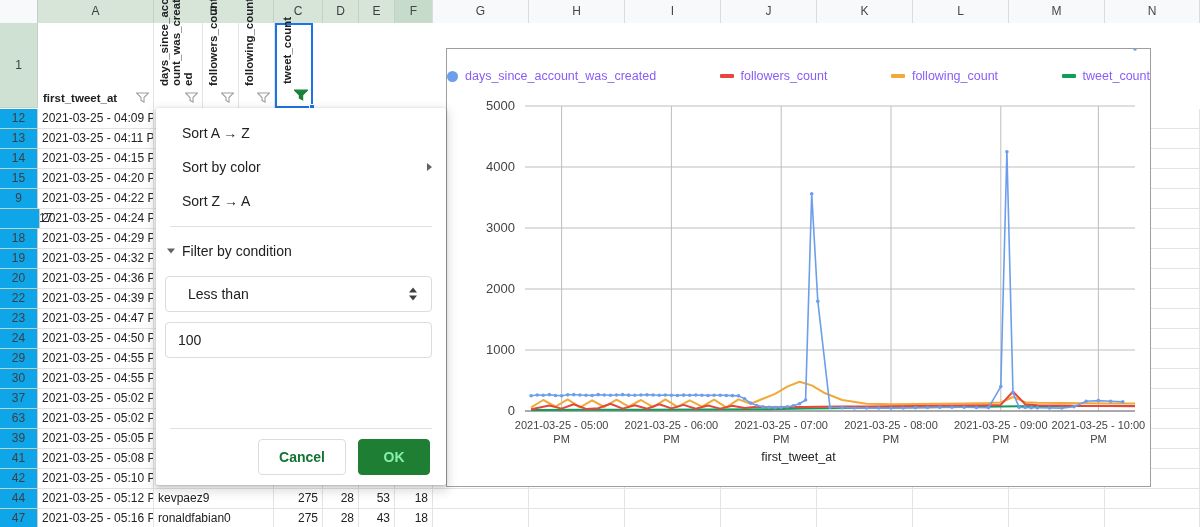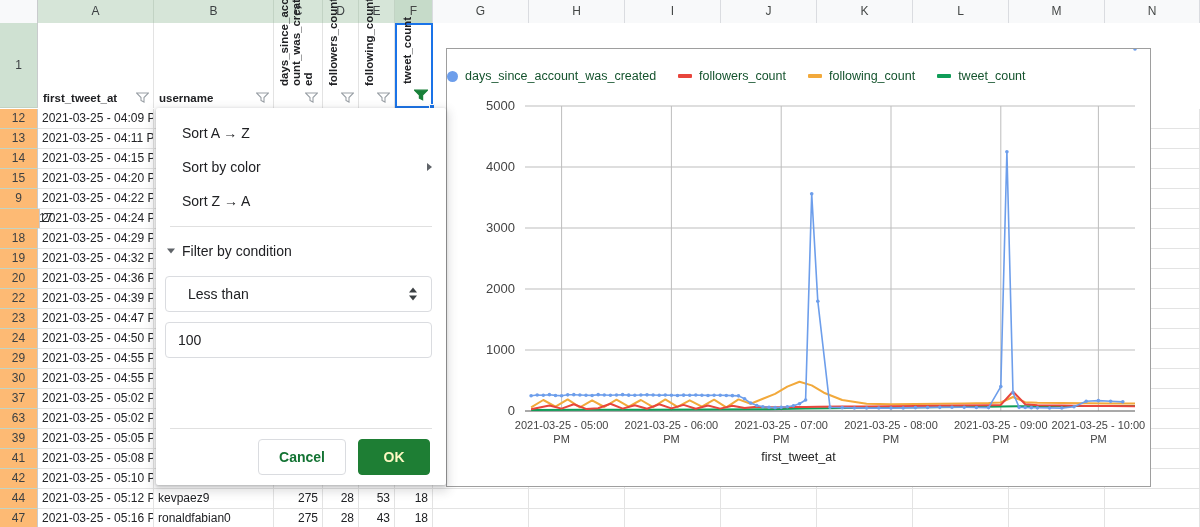--- a/index.html
+++ b/index.html
@@ -25,21 +25,21 @@
     text-align: center; font-size: 12px; color: #444746;
     background: #f8f9fa;
     border-right: 1px solid #dadce0;
   }
   .colhead.green { background: #d6e5d8; color: #3c4043; border-right: 1px solid #c2d3c4; }
   .colhead.corner { background: #f8f9fa; border-right: 1px solid #c9cbcd; }
   .colhead.sel { background: #c6dbc9; }
 
   .rowhead {
     position: absolute; left: 0; width: 38px;
-    background: #fdba74; color: #3c4043;
+    background: #0ea5e9; color: #3c4043;
     font-size: 12px; text-align: center;
     border-bottom: 1px solid #c2d3c4;
     border-right: 1px solid #c9cbcd;
   }
   .rowhead.tall { background: #cfe1d2; }
 
   .gridrow {
     position: absolute; left: 38px; height: 20px;
     border-bottom: 1px solid #e3e3e3;
     display: flex; align-items: center;
@@ -161,34 +161,34 @@
     position: absolute; left: 14px; right: 14px; bottom: 56px;
     height: 1px; background: #e0e0e0;
   }
   .btn {
     height: 36px; min-width: 88px; border-radius: 4px;
     font-size: 14px; font-weight: bold;
     display: flex; align-items: center; justify-content: center;
     cursor: pointer;
   }
   .btn.cancel { background: #fff; color: #137333; border: 1px solid #dadce0; }
-  .btn.ok { background: #1e7e34; color: #fef9c3; border: 1px solid #1e7e34; min-width: 72px; }
+  .btn.ok { background: #1e7e34; color: #86efac; border: 1px solid #1e7e34; min-width: 72px; }
 
   
   .chart-panel {
     position: absolute; left: 446px; top: 48px;
     width: 705px; height: 439px;
     background: #fff;
     border: 1px solid #9e9e9e;
     z-index: 20;
   }
   .chart-legend {
     position: absolute; left: 0; right: 0; top: 20px;
-    display: flex; justify-content: flex-start; align-items: center; gap: 22px;
-    font-size: 12.5px; color: #14532d;
+    display: flex; justify-content: space-between; align-items: center; gap: 22px;
+    font-size: 12.5px; color: #8b5cf6;
   }
   .lg { display: flex; align-items: center; gap: 7px; white-space: nowrap; }
   .lg-dot { width: 11px; height: 11px; border-radius: 50%; }
   .lg-bar { width: 14px; height: 4px; border-radius: 1px; }
   .plot { position: absolute; left: 0; top: 0; width: 705px; height: 439px; }
   .axis-title {
     position: absolute; left: 0; right: 0; bottom: 22px;
     text-align: center; font-size: 12.5px; color: #222;
   }
 </style>
@@ -214,26 +214,20 @@
     <div class="colhead" style="width:96px">L</div>
     <div class="colhead" style="width:96px">M</div>
     <div class="colhead" style="width:95px">N</div>
   </div>
 
   <div class="rowhead tall" style="top:23px;height:85px;line-height:85px">1</div>
 
   <div class="hdr-row1">
     <div class="hdr-cell" style="width:116px">
       <span class="htext-h">first_tweet_at</span>
-      <svg class="filt" viewBox="0 0 13 11">
-        <path d="M0.5 1 H12.5 L8 5.5 V10 L5 8.5 V5.5 Z" fill="none" stroke="#9aa0a6" stroke-width="1.1"></path>
-      </svg>
-    </div>
-    <div class="hdr-cell" style="width:120px">
-      <span class="htext-h">username</span>
       <svg class="filt" viewBox="0 0 13 11">
         <path d="M0.5 1 H12.5 L8 5.5 V10 L5 8.5 V5.5 Z" fill="none" stroke="#9aa0a6" stroke-width="1.1"></path>
       </svg>
     </div>
     <div class="hdr-cell" style="width:49px">
       <span class="htext-v">days_since_acc
 ount_was_creat
 ed</span>
       <svg class="filt" viewBox="0 0 13 11">
         <path d="M0.5 1 H12.5 L8 5.5 V10 L5 8.5 V5.5 Z" fill="none" stroke="#9aa0a6" stroke-width="1.1"></path>

